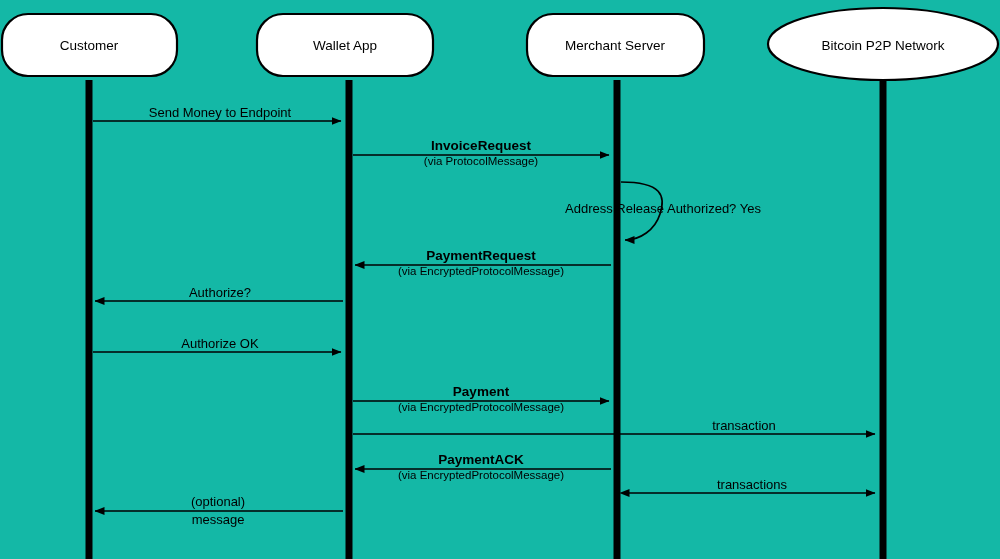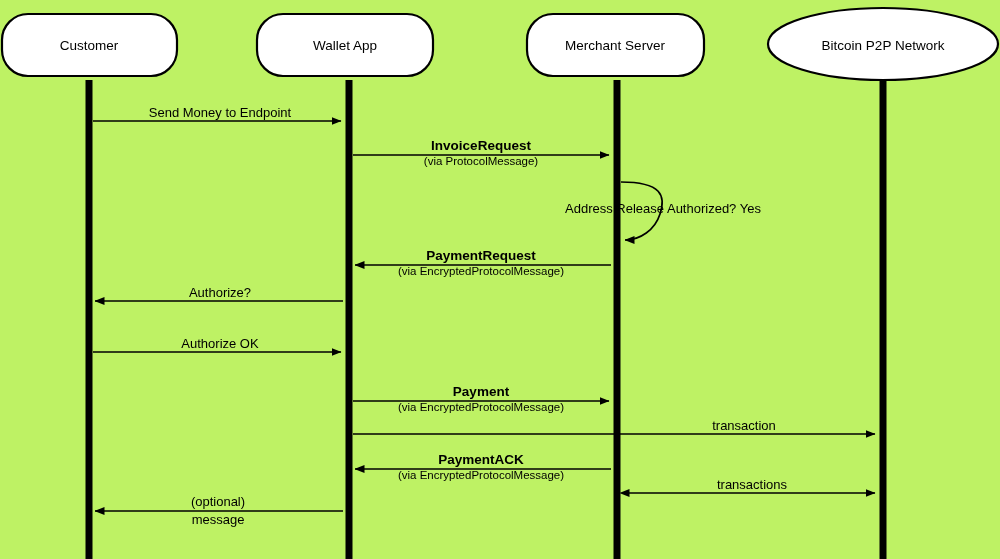--- a/index.html
+++ b/index.html
@@ -4,21 +4,21 @@
 <style>
   html, body {
     margin: 0;
     padding: 0;
     background: #ffffff;
   }
   #stage {
     position: relative;
     width: 1000px;
     height: 559px;
-    background: #bef264;
+    background: #14b8a6;
     font-family: "Liberation Sans", sans-serif;
     overflow: hidden;
   }
   #diagram-svg {
     position: absolute;
     left: 0;
     top: 0;
     width: 1000px;
     height: 559px;
   }

